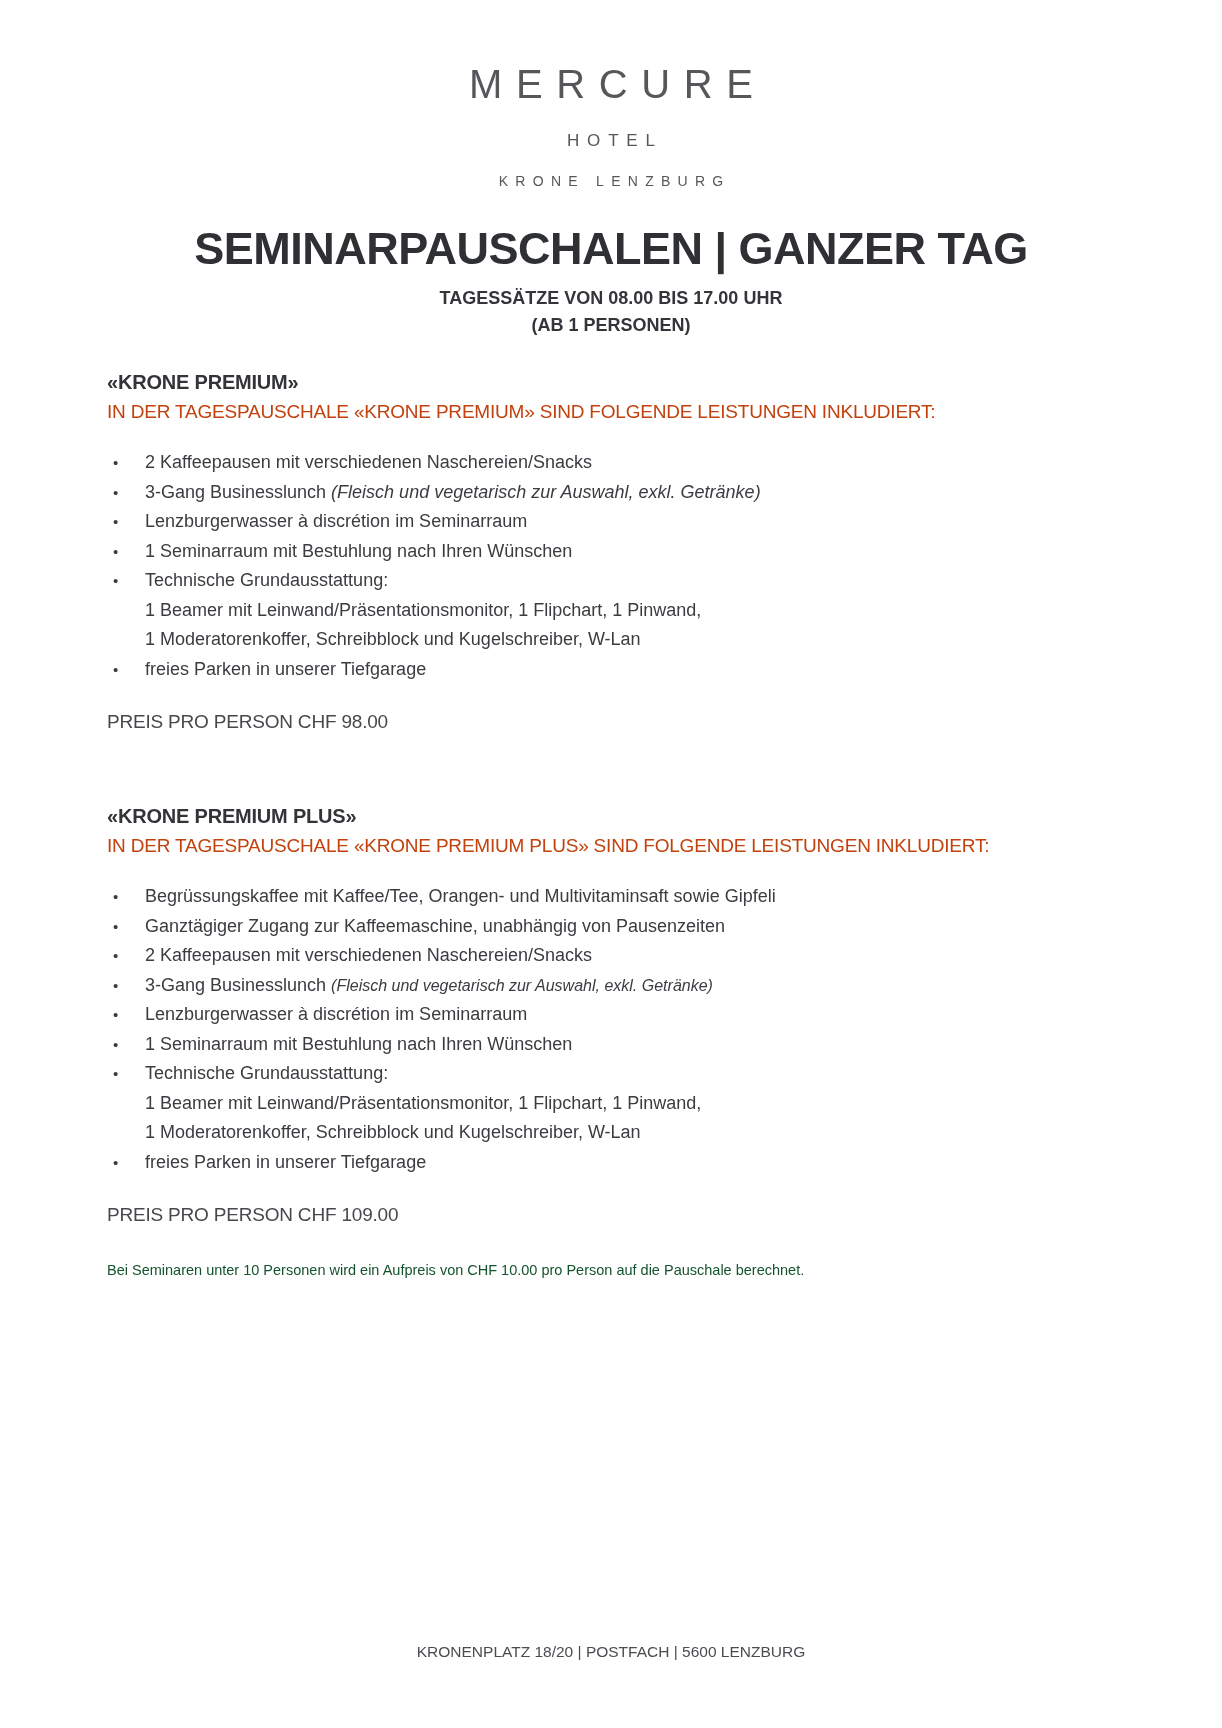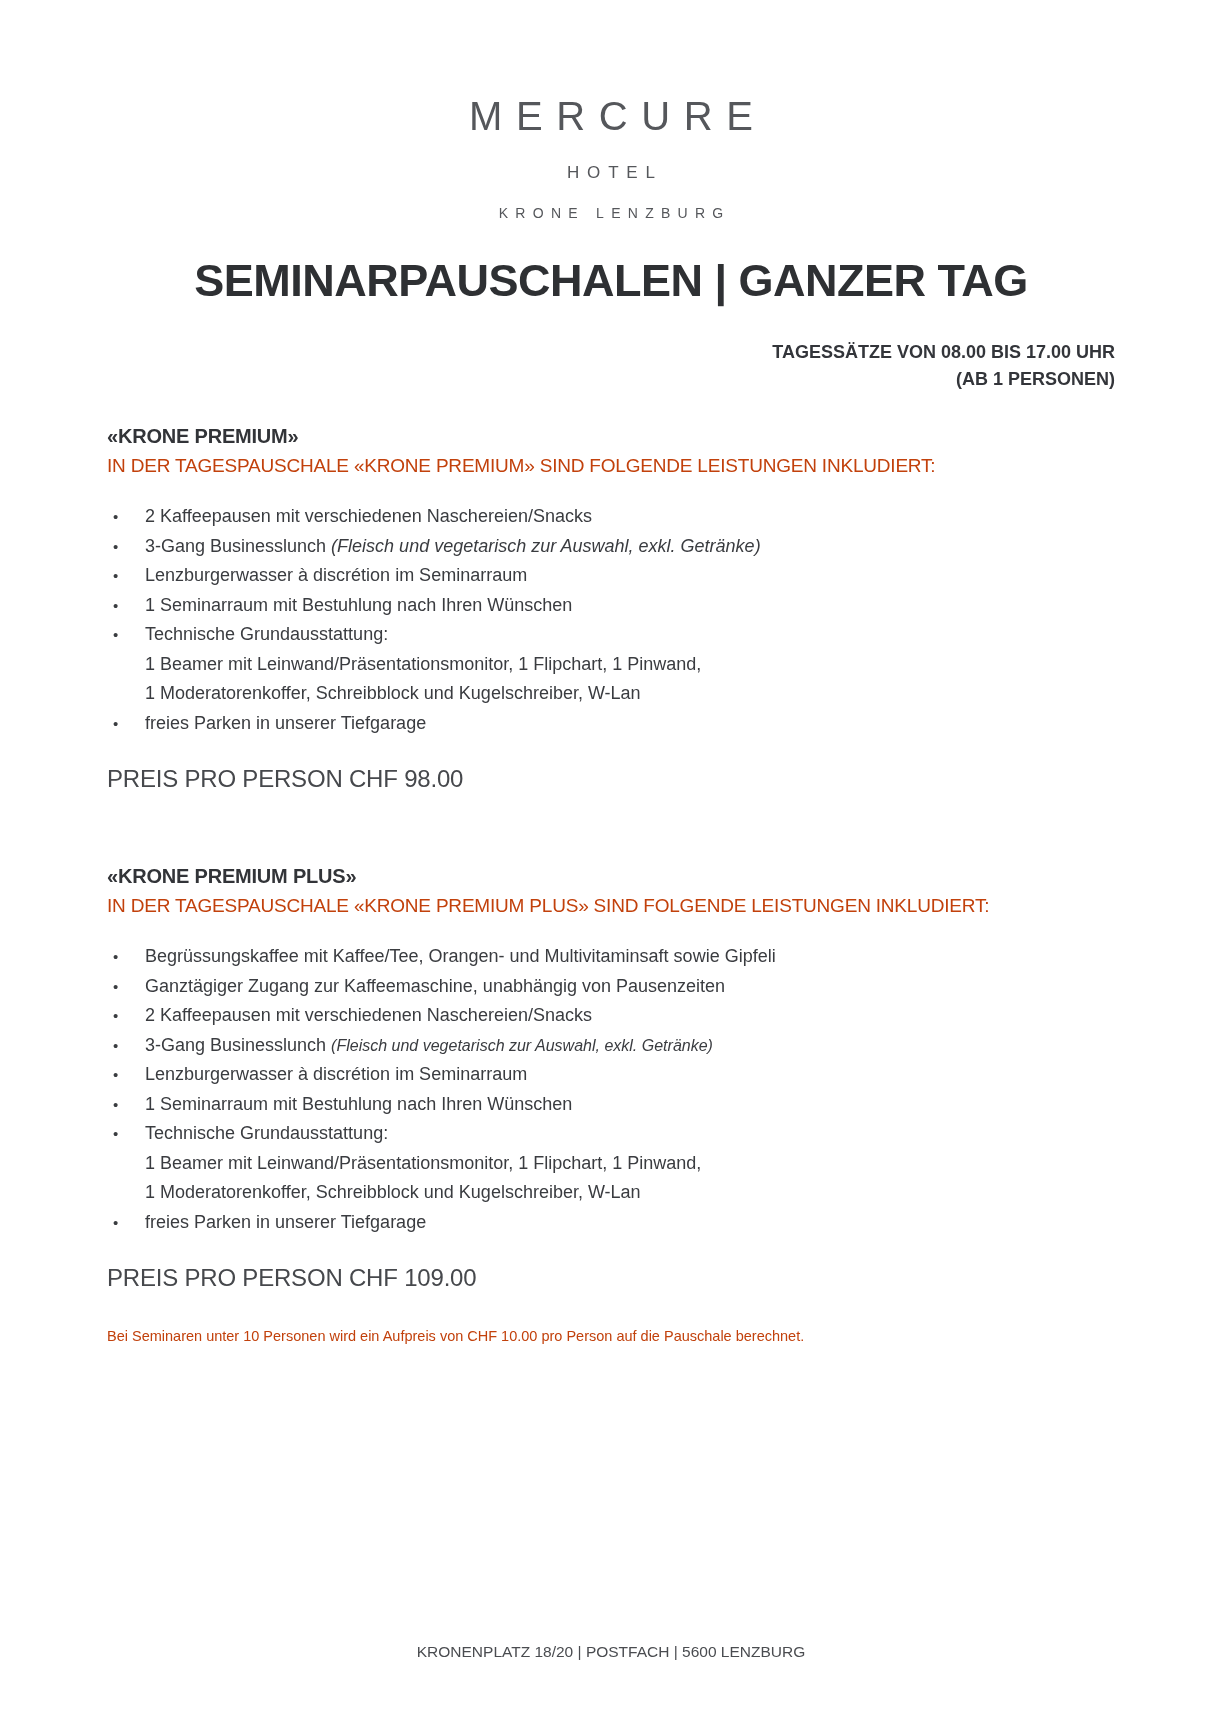--- a/index.html
+++ b/index.html
@@ -15,21 +15,21 @@
     overflow: hidden;
     font-family: "Liberation Sans", sans-serif;
     color: #3a3c40;
     box-sizing: border-box;
   }
   .content {
     padding: 0 107px;
   }
   
   .logo {
-    padding-top: 94px;
+    padding-top: 62px;
     text-align: center;
   }
   .logo-brand {
     font-size: 40px;
     letter-spacing: 0.34em;
     margin-right: -0.34em; 
     color: #55575b;
     font-weight: 400;
   }
   .logo-hotel {
@@ -51,22 +51,22 @@
   
   .page-title {
     margin: 34px 0 0 0;
     text-align: center;
     font-size: 45px;
     font-weight: bold;
     letter-spacing: -0.5px;
     color: #2e3033;
   }
   .subtitle {
-    margin-top: 32px;
-    text-align: right;
+    margin-top: 10px;
+    text-align: center;
     font-size: 18px;
     font-weight: bold;
     line-height: 27px;
     color: #33353a;
   }
   
   .section-1 { margin-top: 32px; }
   .section-2 { margin-top: 72px; }
   .section-heading {
     margin: 0;
@@ -98,28 +98,28 @@
     padding-left: 6px;
   }
   .benefit-italic {
     font-style: italic;
   }
   .benefit-italic.small {
     font-size: 16px;
   }
   .price-line {
     margin: 27px 0 0 0;
-    font-size: 24px;
+    font-size: 19px;
     color: #46484c;
     letter-spacing: -0.2px;
   }
   .surcharge-note {
     margin: 36px 0 8px 0;
     font-size: 14.5px;
-    color: #c2410c;
+    color: #14532d;
   }
   
   .page-footer {
     position: absolute;
     left: 0;
     right: 0;
     top: 1641px;
     text-align: center;
     font-size: 15.5px;
     line-height: 21px;

